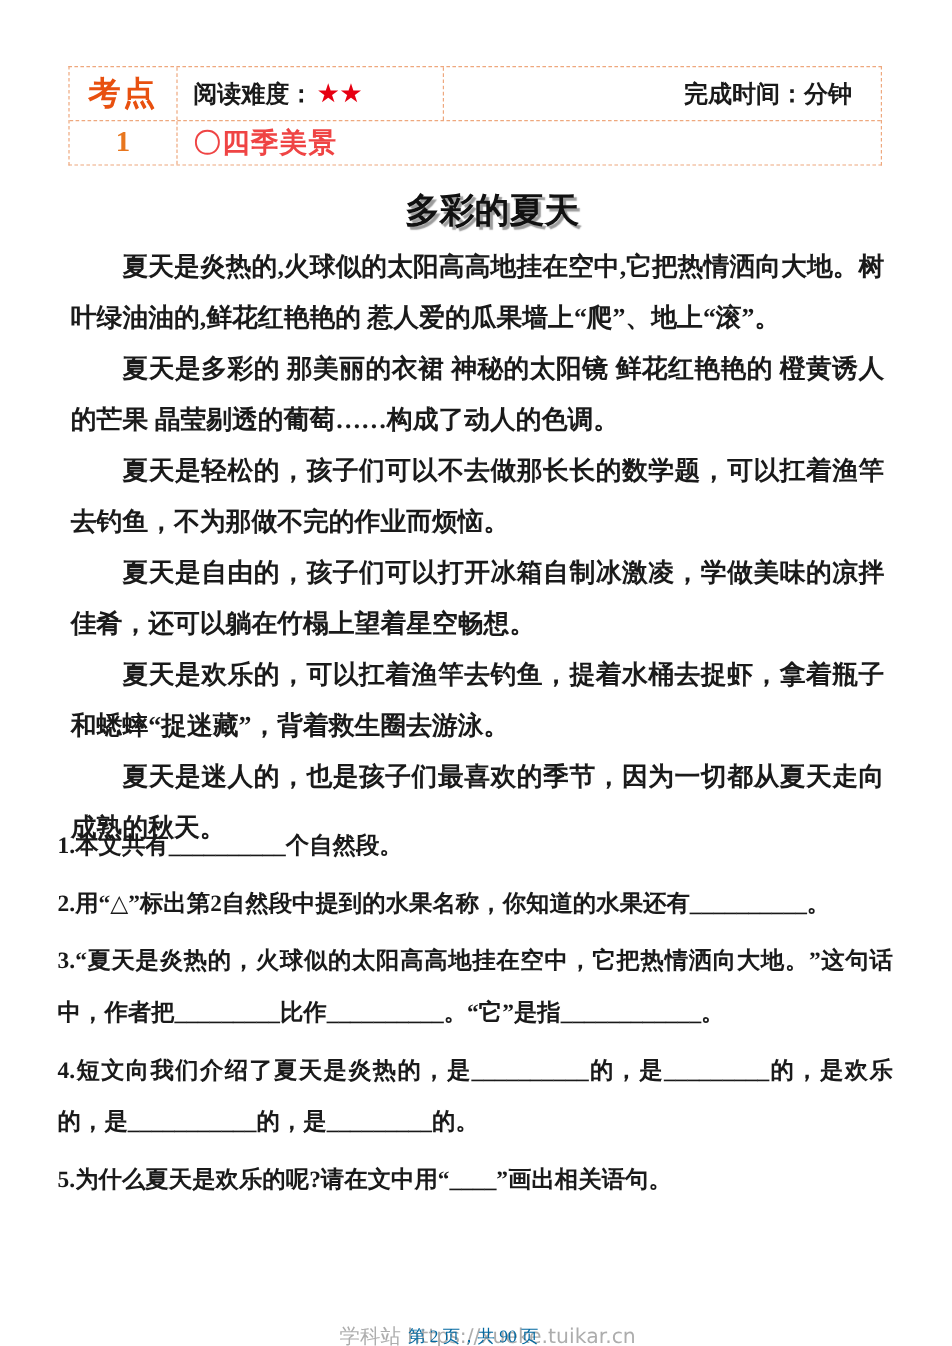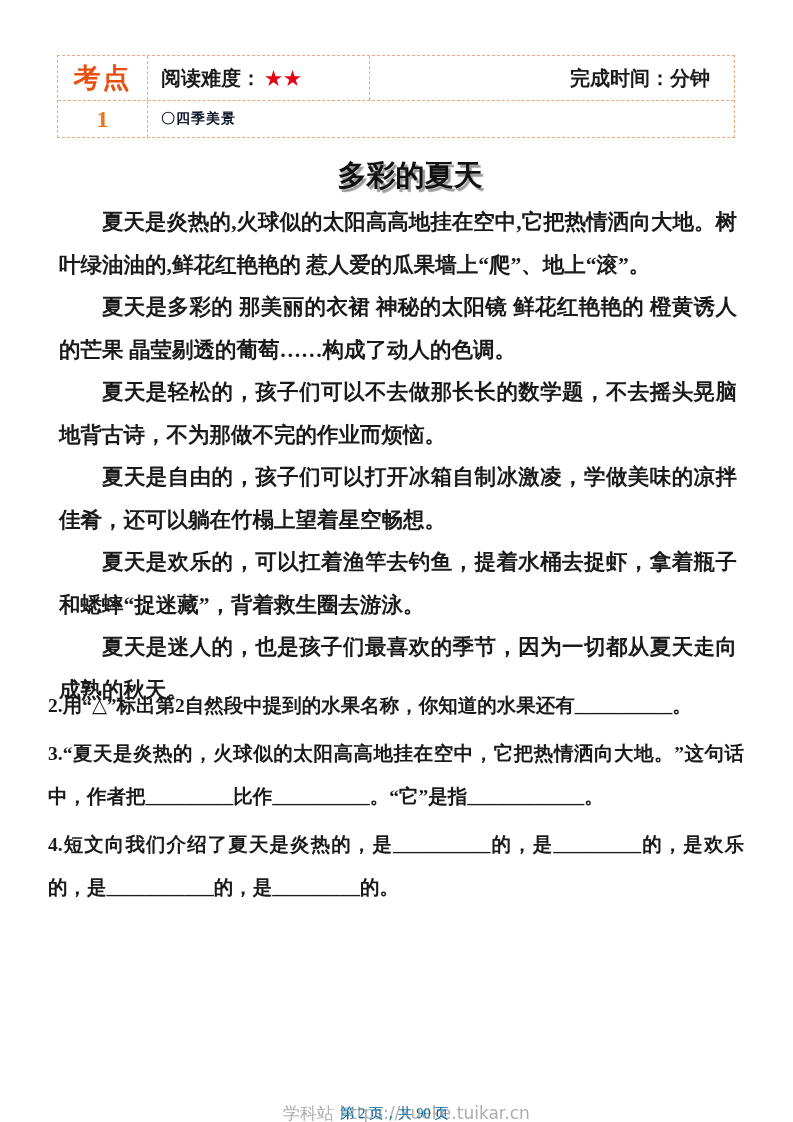--- a/index.html
+++ b/index.html
@@ -38,21 +38,21 @@
     flex:1;justify-content:flex-end;
     font-size:20px;padding-right:24px;
   }
   .c-number{
     width:90px;justify-content:center;
     border-right:1px dashed #eea87e;
     color:#e8761e;font-size:24px;
   }
   .c-topic{
     flex:1;padding-left:13px;
-    color:#0f172a;font-size:14px;letter-spacing:1px;
+    color:#ef4444;font-size:23px;letter-spacing:1px;
   }
   
   .title{
     position:absolute;left:0;top:156px;width:100%;
     margin:0;text-align:center;
     font-size:29px;font-weight:700;color:#111;
     text-shadow:2.5px 2.5px 1px #9b9b9b;
   }
   
   .article{
@@ -102,30 +102,32 @@
       <div class="cell c-number">1</div>
       <div class="cell c-topic">〇四季美景</div>
     </div>
   </div>
 
   <h1 class="title">多彩的夏天</h1>
 
   <div class="article">
     <p>夏天是炎热的,火球似的太阳高高地挂在空中,它把热情洒向大地。树叶绿油油的,鲜花红艳艳的 惹人爱的瓜果墙上“爬”、地上“滚”。</p>
     <p>夏天是多彩的 那美丽的衣裙 神秘的太阳镜 鲜花红艳艳的 橙黄诱人的芒果 晶莹剔透的葡萄……构成了动人的色调。</p>
-    <p>夏天是轻松的，孩子们可以不去做那长长的数学题，不去摇头晃脑地背古诗，不为那做不完的作业而烦恼。</p>
+    <p>夏天是轻松的，孩子们可以不去做那长长的数学题，可以扛着渔竿去钓鱼，不为那做不完的作业而烦恼。</p>
     <p>夏天是自由的，孩子们可以打开冰箱自制冰激凌，学做美味的凉拌佳肴，还可以躺在竹榻上望着星空畅想。</p>
     <p>夏天是欢乐的，可以扛着渔竿去钓鱼，提着水桶去捉虾，拿着瓶子和蟋蟀“捉迷藏”，背着救生圈去游泳。</p>
     <p>夏天是迷人的，也是孩子们最喜欢的季节，因为一切都从夏天走向成熟的秋天。</p>
   </div>
 
   <div class="questions">
+    <p>1.本文共有__________个自然段。</p>
     <p>2.用“△”标出第2自然段中提到的水果名称，你知道的水果还有__________。</p>
     <p>3.“夏天是炎热的，火球似的太阳高高地挂在空中，它把热情洒向大地。”这句话中，作者把_________比作__________。“它”是指____________。</p>
     <p>4.短文向我们介绍了夏天是炎热的，是__________的，是_________的，是欢乐的，是___________的，是_________的。</p>
+    <p>5.为什么夏天是欢乐的呢?请在文中用“____”画出相关语句。</p>
   </div>
 
   <div class="footer">
     <span class="watermark">学科站 https://xueke.tuikar.cn</span>
     <span class="page-info">第 2 页，共 90 页</span>
   </div>
 
 </div>
 
 </body></html>

